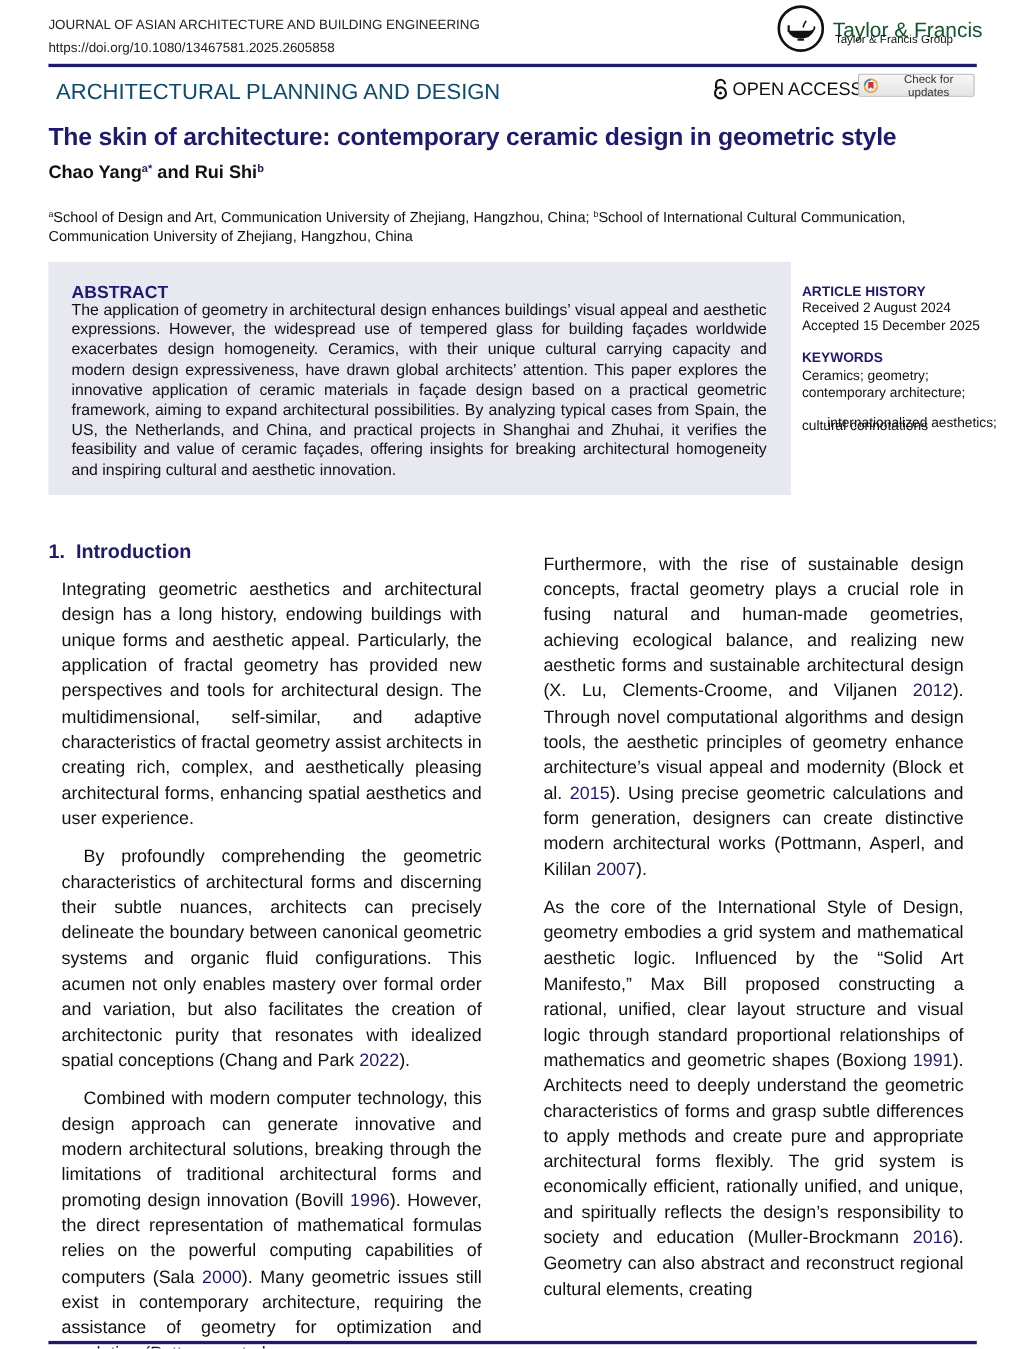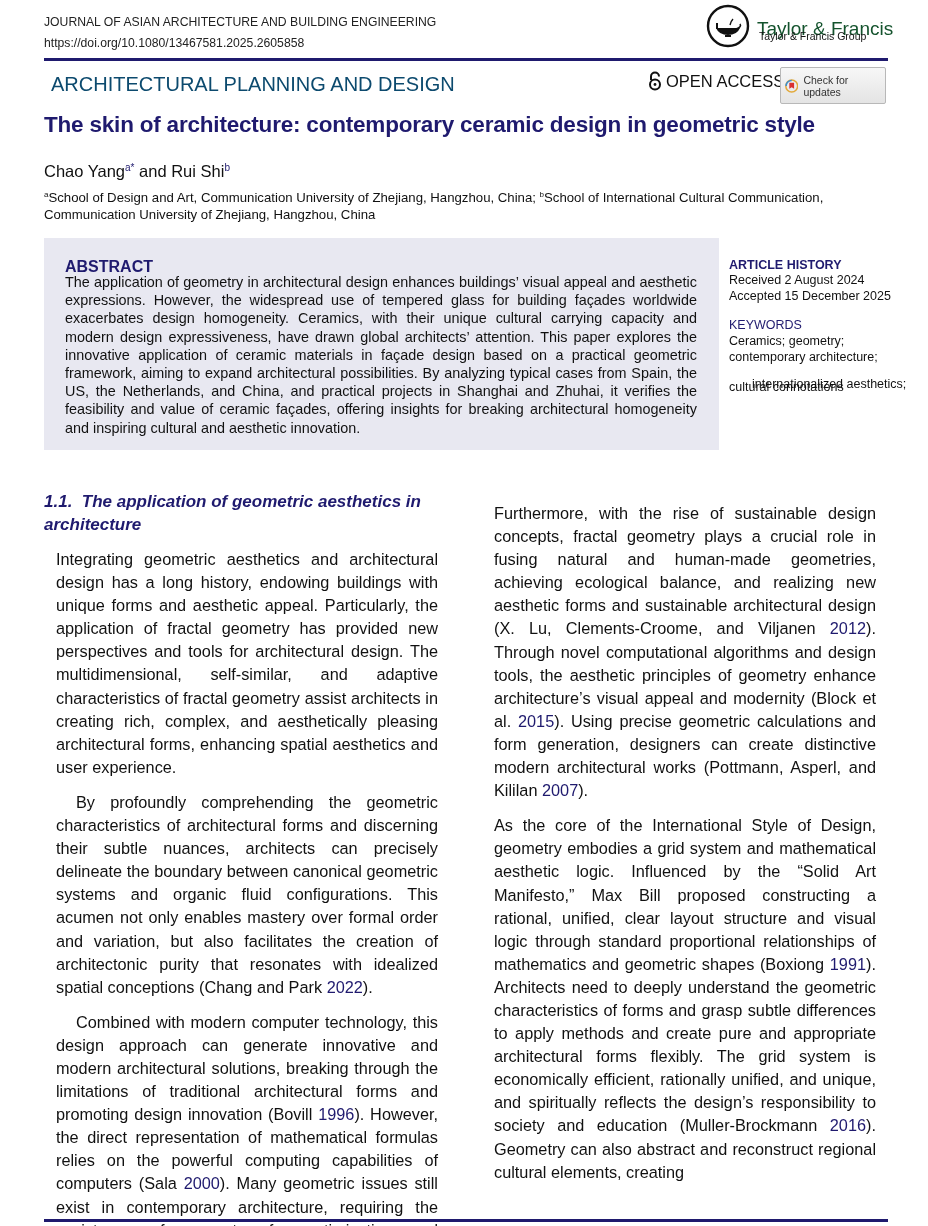--- a/index.html
+++ b/index.html
@@ -13,40 +13,40 @@
   #tf-logo { left: 706px; top: 4px; width: 44px; height: 44px; }
   #tf-name { left: 757px; top: 6px; font-size: 19px; color: #14532d; margin-top: 12px; }
   #tf-group { left: 759px; top: 30px; font-size: 10.5px; color: #111; }
   .rule { position: absolute; left: 44px; width: 844px; height: 2.5px; background: #1f1a6e; }
   #rule-top { top: 58px; }
   #rule-bottom { top: 1219px; }
 
   #section-label { left: 51px; top: 73px; font-size: 20px; color: #0c4a6e; }
   #oa { left: 648px; top: 71px; display: flex; align-items: center; font-size: 16.5px; color: #111; }
   #oa svg { margin-right: 4px; }
-  #check-updates { left: 780px; top: 67px; width: 106px; height: 37px; border: 1px solid #b8b8b8;
+  #check-updates { left: 780px; top: 67px; width: 106px; height: 21px; border: 1px solid #b8b8b8;
                    border-radius: 2px; background: linear-gradient(#f7f7f7, #e4e4e4);
-                   display: flex; align-items: center; font-size: 10.5px; color: #333; box-sizing: border-box; padding-left: 4px; cursor: pointer; }
+                   display: flex; align-items: center; font-size: 10.5px; color: #333; box-sizing: border-box; padding-left: 4px; cursor: pointer; text-align: center; }
   #check-updates svg { margin-right: 5px; }
 
   #title { left: 44px; top: 112px; font-size: 22.5px; font-weight: bold; color: #1f1a6e; letter-spacing: -0.2px; }
-  #authors { left: 44px; top: 162px; font-size: 16.5px; color: #111; }
+  #authors { left: 44px; top: 148px; font-size: 16.5px; color: #111; font-weight: bold; }
   #authors sup { font-size: 10px; color: #1f1a6e; vertical-align: 6px; }
   #affil { left: 44px; top: 186px; width: 850px; font-size: 13.2px; line-height: 17px; color: #111; }
   #affil sup { font-size: 8px; vertical-align: 5px; }
 
   
   #abstract-box { left: 44px; top: 238px; width: 675px; height: 212px; background: #e8e8f1; }
   #abstract-heading { left: 65px; top: 258px; font-size: 16px; font-weight: bold; color: #1f1a6e; }
   #abstract-text { left: 65px; top: 273px; width: 632px; font-size: 14.4px; line-height: 18.2px;
                    text-align: justify; color: #111; }
 
   #history-heading { left: 729px; top: 258px; font-size: 12.5px; font-weight: bold; color: #1f1a6e; }
   .side-line { position: absolute; left: 729px; font-size: 12.5px; color: #111; }
-  #keywords-heading { left: 729px; top: 318px; font-size: 12.5px; font-weight: normal; color: #1f1a6e; }
+  #keywords-heading { left: 729px; top: 318px; font-size: 12.5px; font-weight: bold; color: #1f1a6e; }
 
   
   .col { position: absolute; width: 406px; font-size: 16.3px; line-height: 23.1px; color: #111; }
   .col p { margin: 12px; text-align: justify; }
   .col p.indent { text-indent: 20px; }
   .h1 { font-size: 18px; font-weight: bold; color: #1f1a6e; }
   .h2 { font-size: 17px; font-weight: bold; font-style: italic; color: #1f1a6e; line-height: 23px; }
   .cite { color: #1f1a6e; }
   #col-left { left: 44px; top: 490px; }
   #col-right { left: 482px; top: 490px; }
@@ -109,21 +109,21 @@
 <div class="abs" id="history-heading">ARTICLE HISTORY</div>
 <div class="side-line" style="top:273px;">Received 2 August 2024</div>
 <div class="side-line" style="top:289px;">Accepted 15 December 2025</div>
 <div class="abs" id="keywords-heading">KEYWORDS</div>
 <div class="side-line" style="top:334px;">Ceramics; geometry;</div>
 <div class="side-line" style="top:350px;">contemporary architecture;</div>
 <div class="side-line" style="top:377px;padding-left:23px;">internationalized aesthetics;</div>
 <div class="side-line" style="top:380px;">cultural connotations</div>
 
 <div class="col" id="col-left">
-  <div class="h2" style="white-space:pre-wrap; margin-bottom:12px;">1.1.  The application of geometric aesthetics in architecture</div>
+  <div class="h1" style="white-space:pre; margin-bottom:11px;">1.  Introduction</div>
   <div>
       <p><span>Integrating geometric aesthetics and architectural design has a long history, endowing buildings with unique forms and aesthetic appeal. Particularly, the application of fractal geometry has provided new perspectives and tools for architectural design. The multidimensional, self-similar, and adaptive characteristics of fractal geometry assist architects in creating rich, complex, and aesthetically pleasing architectural forms, enhancing spatial aesthetics and user experience.</span></p>
       <p class="indent"><span>By profoundly comprehending the geometric characteristics of architectural forms and discerning their subtle nuances, architects can precisely delineate the boundary between canonical geometric systems and organic fluid configurations. This acumen not only enables mastery over formal order and variation, but also facilitates the creation of architectonic purity that resonates with idealized spatial conceptions (Chang and Park </span><a class="cite">2022</a><span>).</span></p>
       <p class="indent"><span>Combined with modern computer technology, this design approach can generate innovative and modern architectural solutions, breaking through the limitations of traditional architectural forms and promoting design innovation (Bovill </span><a class="cite">1996</a><span>). However, the direct representation of mathematical formulas relies on the powerful computing capabilities of computers (Sala </span><a class="cite">2000</a><span>). Many geometric issues still exist in contemporary architecture, requiring the assistance of geometry for optimization and resolution (Pottmann et al. </span></p>
     </div>
 </div>
 
 <div class="col" id="col-right">
   <div>
       <p><span>Furthermore, with the rise of sustainable design concepts, fractal geometry plays a crucial role in fusing natural and human-made geometries, achieving ecological balance, and realizing new aesthetic forms and sustainable architectural design (X. Lu, Clements-Croome, and Viljanen </span><a class="cite">2012</a><span>). Through novel computational algorithms and design tools, the aesthetic principles of geometry enhance architecture’s visual appeal and modernity (Block et al. </span><a class="cite">2015</a><span>). Using precise geometric calculations and form generation, designers can create distinctive modern architectural works (Pottmann, Asperl, and Kililan </span><a class="cite">2007</a><span>).</span></p>

